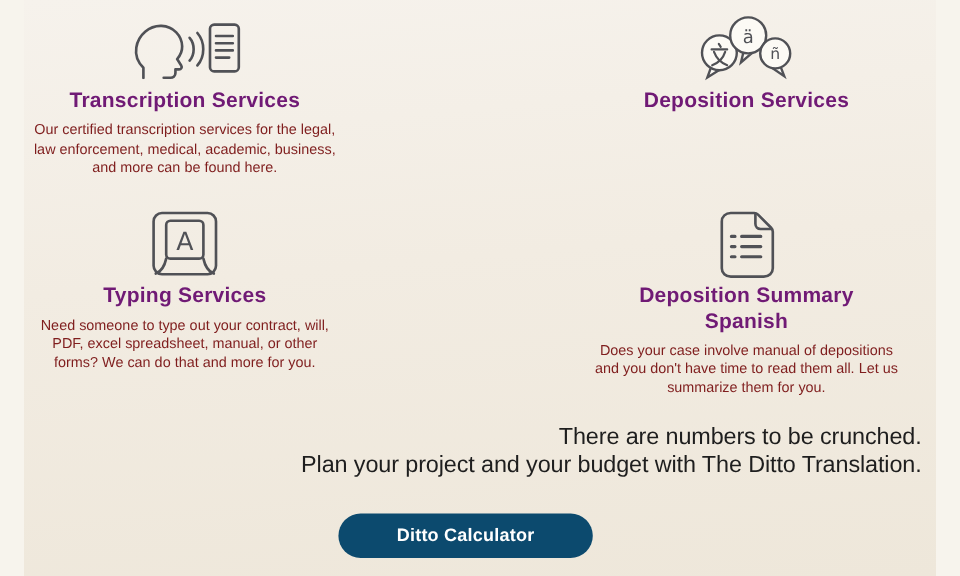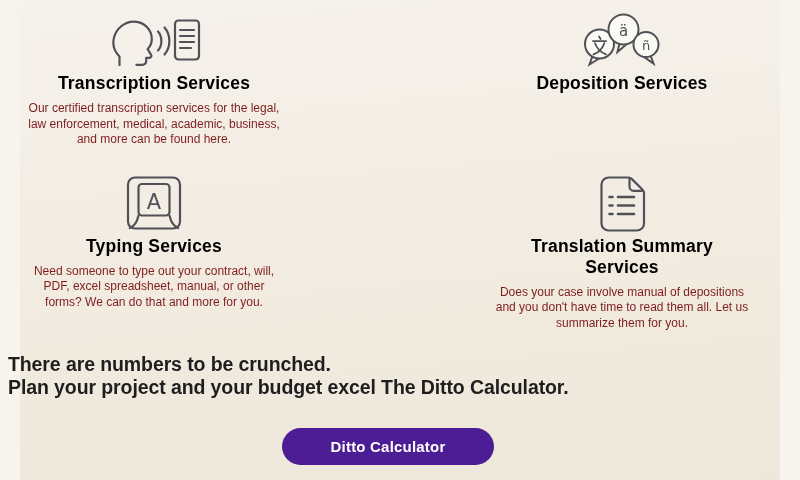--- a/index.html
+++ b/index.html
@@ -14,32 +14,32 @@
     background:linear-gradient(175deg,#f6f2ec 0%,#f2ece2 45%,#eee7da 100%);
   }
   .content{position:absolute;left:8px;top:0;width:760px;}
   .row{display:flex;justify-content:space-between;padding:0 2px;}
   .row1{padding-top:15px;}
   .row2{margin-top:30px;}
   .card{width:288px;text-align:center;}
   .icon-box{height:52px;display:flex;align-items:center;justify-content:center;}
   .card h3{
     margin:6px auto 7px;font-size:17.5px;line-height:21px;font-weight:700;
-    color:#000000;letter-spacing:.2px;max-width:250px;
+    color:#701a75;letter-spacing:.2px;max-width:250px;
   }
   .card p{
     margin:0 auto;width:258px;font-size:12px;line-height:15.5px;color:#7f1d1d;
   }
   .cta{
-    margin-top:22px;text-align:left;font-weight:700;
+    margin-top:22px;text-align:right;font-weight:400;
     font-size:19.5px;line-height:23px;color:#1e1e1e;letter-spacing:-.1px;
   }
   .calc-btn{
     display:block;margin:29px auto 0;width:212px;height:37px;
-    border:none;border-radius:18.5px;background:#4c1d95;
+    border:none;border-radius:18.5px;background:#0c4a6e;
     color:#ffffff;font-family:inherit;font-weight:700;font-size:15px;
     letter-spacing:.2px;cursor:pointer;
   }
   svg{display:block;}
   .stroke{fill:none;stroke:#505156;stroke-width:2.2;stroke-linecap:round;stroke-linejoin:round;}
   .bubble{fill:#fcfaf5;stroke:#505156;stroke-width:2;}
   .thin{fill:none;stroke:#505156;stroke-width:1.8;stroke-linecap:round;stroke-linejoin:round;}
   .thick{fill:none;stroke:#505156;stroke-width:2.6;stroke-linecap:round;}
   .glyph{fill:#505156;font-family:"DejaVu Sans",sans-serif;}
 </style>
@@ -108,27 +108,27 @@
       </div>
 
       <div class="card">
         <div class="icon-box">
           <svg width="52" height="60" viewBox="0 0 52 60">
             <path class="stroke" d="M13 3.5 H32.5 C33.8 3.5 34.8 4 35.7 4.9 L46.6 15.8 C47.5 16.7 48 17.8 48 19.1 V49.5 C48 53.6 44.8 56.5 40.5 56.5 H13 C8.7 56.5 5.5 53.6 5.5 49.5 V10.5 C5.5 6.4 8.7 3.5 13 3.5 Z"></path>
             <path class="stroke" d="M33.5 4.5 V12.5 C33.5 15 35.3 16.8 37.8 16.8 H46.8"></path>
             <path class="thick" d="M13.5 23 H16.5 M22 23 H38 M13.5 31.5 H16.5 M22 31.5 H38 M13.5 40 H16.5 M22 40 H38"></path>
           </svg>
         </div>
-        <h3>Translation Summary Services</h3>
+        <h3>Deposition Summary Spanish</h3>
         <p>Does your case involve manual of depositions and you don't have time to read them all. Let us summarize them for you.</p>
       </div>
 
     </div>
 
     <div class="cta">
       <div>There are numbers to be crunched.</div>
-      <div>Plan your project and your budget excel The Ditto Calculator.</div>
+      <div>Plan your project and your budget with The Ditto Translation.</div>
     </div>
 
     <button class="calc-btn">Ditto Calculator</button>
 
   </div>
 </div>
 
 </body></html>

